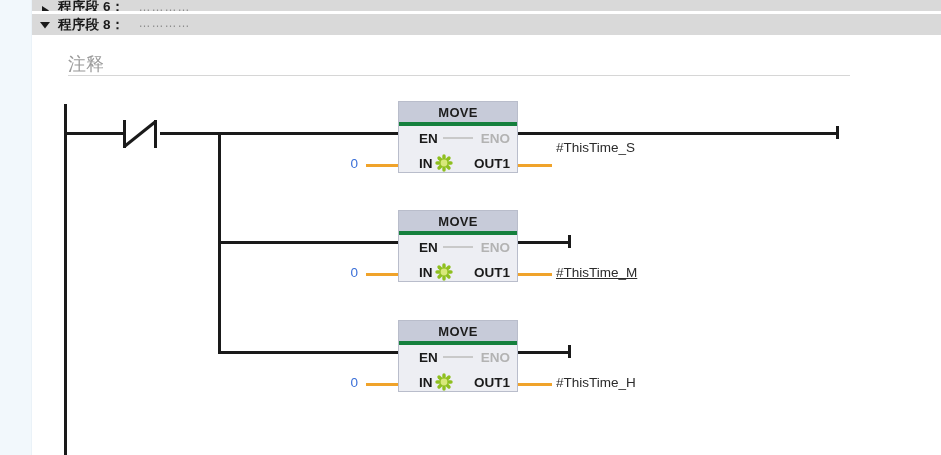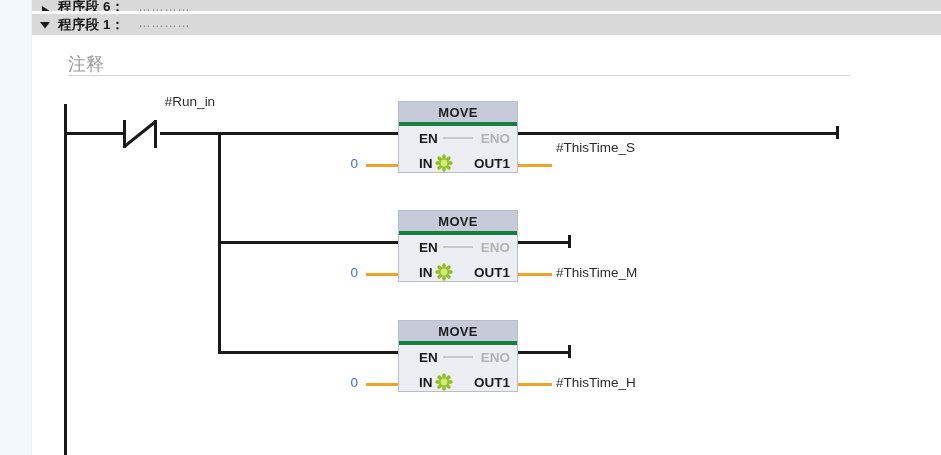--- a/index.html
+++ b/index.html
@@ -105,41 +105,40 @@
   </div>
 
   <div class="net-sep"></div>
 
   <div class="net-bar n7">
     <span class="twisty">
       <svg width="12" height="11" viewBox="0 0 12 11">
           <polygon points="1,3 11,3 6,9.5" fill="#1a1a1a"></polygon>
         </svg>
     </span>
-    <span class="net-title">程序段 1：</span>
+    <span class="net-title">程序段 8：</span>
     <span class="net-dots">…………</span>
   </div>
 
   <div class="comment">注释</div>
   <div class="comment-rule"></div>
 
   <div class="ladder">
 
     <div class="rail"></div>
 
     <div class="wire h" style="left:64px;top:52px;width:60px;"></div>
 
     <div class="contact">
       <div class="bar l"></div>
       <div class="bar r"></div>
       <svg class="slash" viewBox="0 0 38 28">
         <line x1="3" y1="26" x2="33" y2="2" stroke="#1a1a1a" stroke-width="3"></line>
       </svg>
     </div>
-    <div class="contact-label">#Run_in</div>
 
     <div class="wire h" style="left:160px;top:52px;width:679px;"></div>
     <div class="endtick" style="left:836px;top:46px;"></div>
 
     <div class="wire v" style="left:218px;top:52px;height:222px;"></div>
 
     <div class="wire h" style="left:218px;top:161px;width:182px;"></div>
     <div class="wire h" style="left:218px;top:271px;width:182px;"></div>
 
     <div class="movebox" style="left:398px;top:21px;">
@@ -189,21 +188,21 @@
         </svg>
         <span class="right">OUT1</span>
         <span class="underline"></span>
       </div>
     </div>
     <div class="inval" style="left:330px;top:185px;width:28px;">0</div>
     <div class="oline" style="left:366px;top:193px;width:32px;"></div>
     <div class="wire h" style="left:518px;top:161px;width:53px;"></div>
     <div class="endtick" style="left:568px;top:155px;"></div>
     <div class="oline" style="left:518px;top:193px;width:34px;"></div>
-    <div class="outlabel" style="left:556px;top:185px;">#ThisTime_M</div>
+    <div class="outlabel" style="left:556px;top:185px;text-decoration:underline;">#ThisTime_M</div>
 
     <div class="movebox" style="left:398px;top:240px;">
       <div class="mhead">MOVE</div>
       <div class="mrow">
         <span class="left">EN</span>
         <span class="eno-dash"></span>
         <span class="right dim">ENO</span>
       </div>
       <div class="mrow">
         <span class="left">IN</span>

